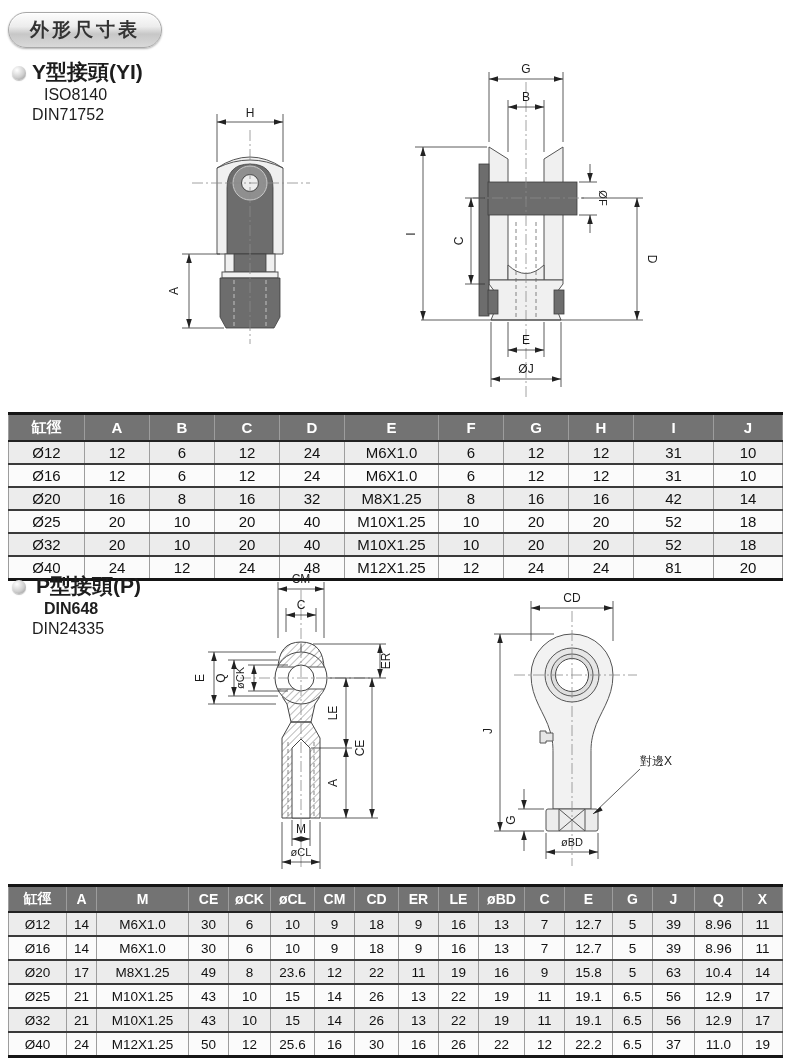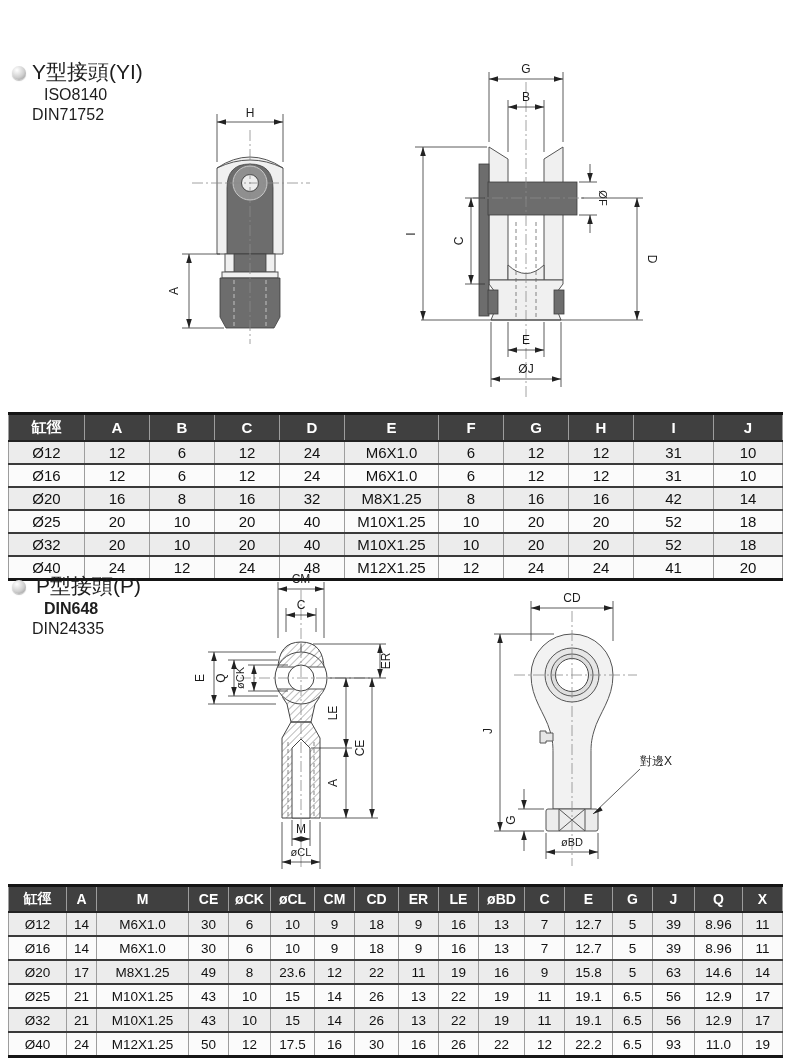--- a/index.html
+++ b/index.html
@@ -9,29 +9,29 @@
   
   .badge{position:absolute;left:8px;top:12px;width:152px;height:34px;border-radius:18px;
          background:linear-gradient(180deg,#fdfdfd 0%,#ececec 40%,#c7c7c7 62%,#d9d9d9 100%);
          border:1px solid #a8a8a8;box-shadow:0 1px 2px rgba(0,0,0,.3), inset 0 1px 1px #fff;
          display:flex;align-items:center;justify-content:center;
          font-size:19px;font-weight:bold;color:#333;letter-spacing:3px;}
 
   .bullet{position:absolute;width:14px;height:14px;border-radius:50%;
           background:radial-gradient(circle at 35% 30%,#ffffff,#cfcfcf 55%,#8d8d8d 100%);
           box-shadow:0 1px 1px rgba(0,0,0,.25);}
-  .sec-title{position:absolute;font-size:21px;font-weight:normal;color:#1d1d1d;}
+  .sec-title{position:absolute;font-size:21px;font-weight:bold;color:#1d1d1d;}
   .std{position:absolute;font-size:16px;color:#1d1d1d;}
 
   .drawing{position:absolute;}
 
   
   table.dim{position:absolute;left:8px;width:774px;border-collapse:collapse;table-layout:fixed;
             border-top:3px solid #151515;border-bottom:3px solid #151515;}
-  table.dim th{background:#404040;color:#fff;font-weight:bold;text-align:center;
+  table.dim th{background:#737373;color:#fff;font-weight:bold;text-align:center;
                border-left:1px solid #9d9d9d;border-right:1px solid #9d9d9d;
                border-bottom:2px solid #222;padding:2px 0;}
   table.dim td{text-align:center;color:#111;
                border-left:1px solid #9d9d9d;border-right:1px solid #9d9d9d;
                border-top:2px solid #3a3a3a;padding:1px 0;}
   table.dim tbody tr:nth-child(odd){background:#ececec;}
   table.dim tbody tr:nth-child(even){background:#fbfbfb;}
   table.t1{top:412px;font-size:15px;}
   table.t1 th{font-size:15px;height:21px;}
   table.t1 td{height:19px;}
@@ -49,20 +49,21 @@
   .dashl{stroke:#d8d8d8;stroke-width:.8;stroke-dasharray:4 3;fill:none;}
   .arr{fill:#222;stroke:none;}
   .dt{font-family:"Liberation Sans",sans-serif;font-size:12px;fill:#1c1c1c;text-anchor:middle;}
   .dts{font-size:11px;}
 </style>
 </head>
 <body>
 
 <div id="page">
 
+  <div class="badge">外形尺寸表</div>
 
   <span class="bullet" style="left:12px;top:66px;"></span>
   <div class="sec-title" style="left:32px;top:58px;">Y型接頭(YI)</div>
   <div class="std" style="left:44px;top:86px;">ISO8140</div>
   <div class="std" style="left:32px;top:106px;">DIN71752</div>
 
   <svg class="drawing" style="left:162px;top:86px;" width="185" height="265" viewBox="0 0 185 265">
     <g>
       <path class="pl" d="M55,82 Q88,60 121,82 L121,168 L55,168 Z"></path>
       <path class="ln" d="M55,82 Q88,66 121,82"></path>
@@ -259,21 +260,21 @@
         <tr>
           <td>Ø40</td>
           <td>24</td>
           <td>12</td>
           <td>24</td>
           <td>48</td>
           <td>M12X1.25</td>
           <td>12</td>
           <td>24</td>
           <td>24</td>
-          <td>41</td>
+          <td>81</td>
           <td>20</td>
         </tr>
       </tbody>
     </table>
 
   <span class="bullet" style="left:12px;top:580px;"></span>
   <div class="sec-title" style="left:36px;top:572px;">P型接頭(P)</div>
   <div class="std" style="left:44px;top:600px;font-weight:bold;">DIN648</div>
   <div class="std" style="left:32px;top:620px;">DIN24335</div>
 
@@ -505,21 +506,21 @@
           <td>23.6</td>
           <td>12</td>
           <td>22</td>
           <td>11</td>
           <td>19</td>
           <td>16</td>
           <td>9</td>
           <td>15.8</td>
           <td>5</td>
           <td>63</td>
-          <td>14.6</td>
+          <td>10.4</td>
           <td>14</td>
         </tr>
         <tr>
           <td>Ø25</td>
           <td>21</td>
           <td>M10X1.25</td>
           <td>43</td>
           <td>10</td>
           <td>15</td>
           <td>14</td>
@@ -552,29 +553,29 @@
           <td>56</td>
           <td>12.9</td>
           <td>17</td>
         </tr>
         <tr>
           <td>Ø40</td>
           <td>24</td>
           <td>M12X1.25</td>
           <td>50</td>
           <td>12</td>
-          <td>17.5</td>
+          <td>25.6</td>
           <td>16</td>
           <td>30</td>
           <td>16</td>
           <td>26</td>
           <td>22</td>
           <td>12</td>
           <td>22.2</td>
           <td>6.5</td>
-          <td>93</td>
+          <td>37</td>
           <td>11.0</td>
           <td>19</td>
         </tr>
       </tbody>
     </table>
 
 </div>
 
 </body></html>

